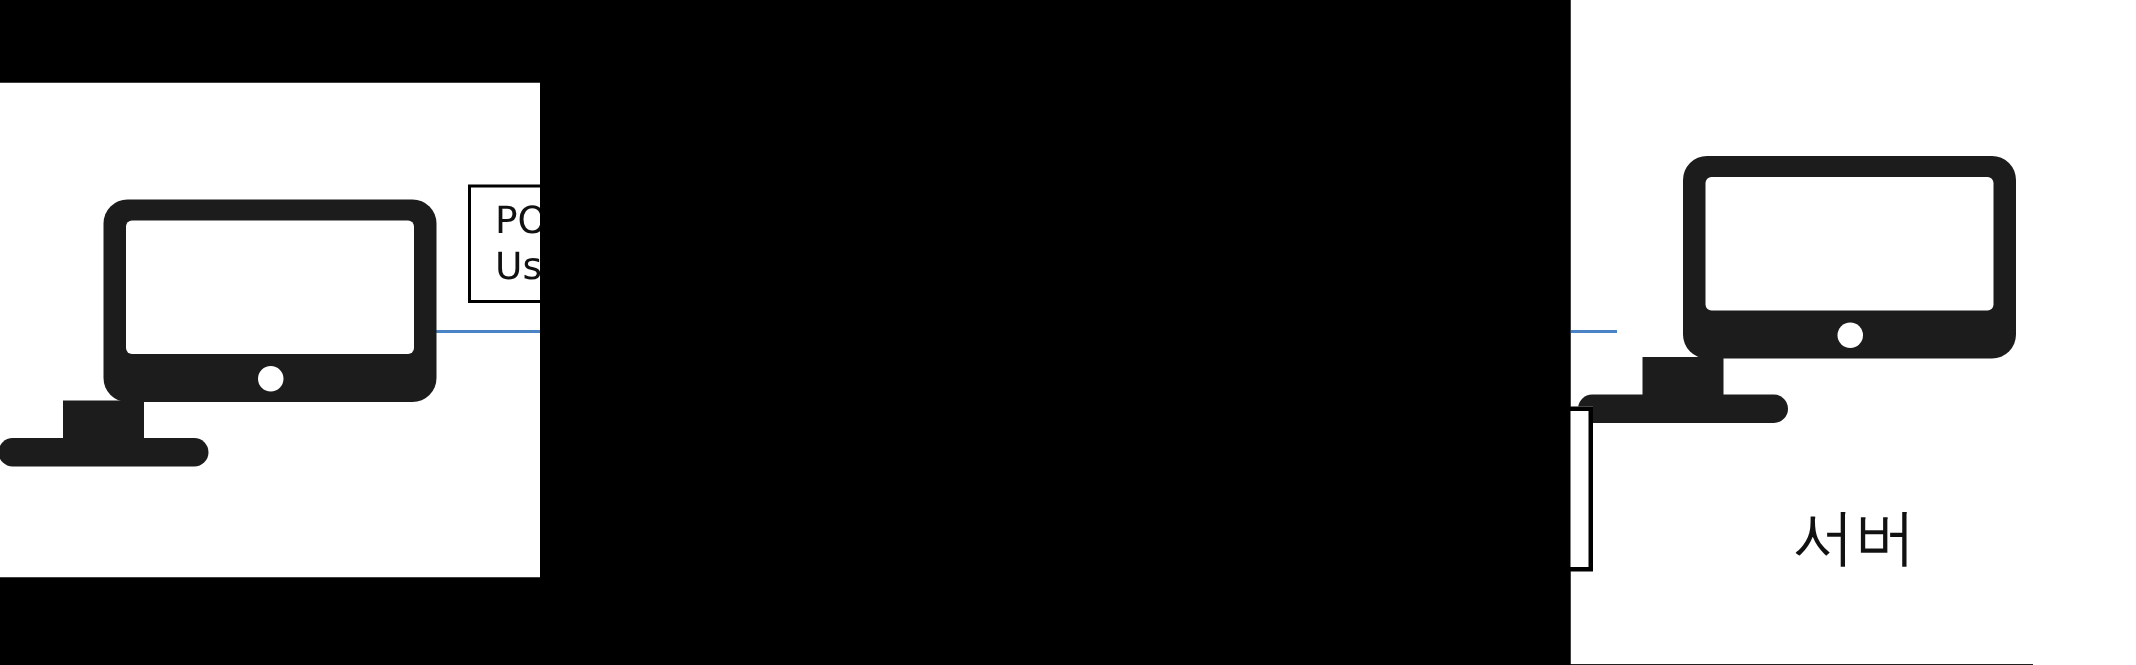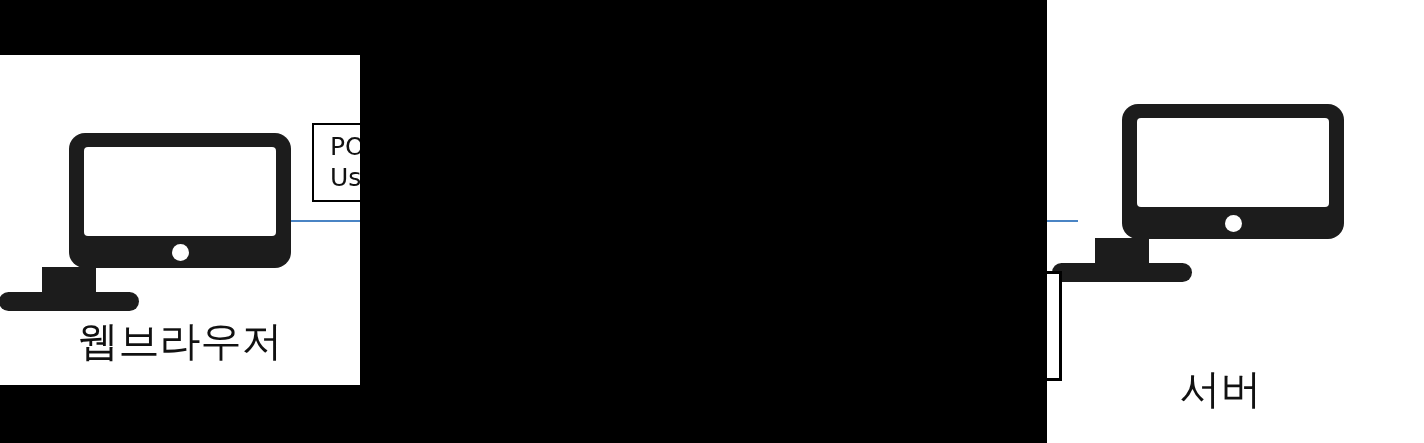--- a/index.html
+++ b/index.html
@@ -173,31 +173,30 @@
   <div class="connector" style="left:290px; top:220px; width:788px;"></div>
 
   <div class="monitor" style="left:69px; top:133px;">
     <div class="mon-bezel">
       <div class="mon-screen"></div>
       <div class="mon-dot"></div>
     </div>
     <div class="mon-neck"></div>
     <div class="mon-base"></div>
   </div>
-  <div class="node-label" style="left:0px; top:320px; width:360px;">웹브라우저</div>
 
   <div class="monitor" style="left:1122px; top:104px;">
     <div class="mon-bezel">
       <div class="mon-screen"></div>
       <div class="mon-dot"></div>
     </div>
     <div class="mon-neck"></div>
     <div class="mon-base"></div>
   </div>
-  <div class="node-label" style="left:1047px; top:368px; width:347px;">서버</div>
+  <div class="node-label" style="left:1047px; top:337px; width:347px;padding-left:16px;">서버</div>
 
   <div class="callout" style="left:312px; top:123px; width:150px; height:79px;">
     <div class="callout-line">PO</div>
     <div class="callout-line">Use</div>
   </div>
 
   <div class="side-box" style="left:980px; top:271px; width:82px; height:110px;"></div>
 
   <div>
     <div class="arrow-shaft" style="left:845px; top:150px; width:75px;"></div>

